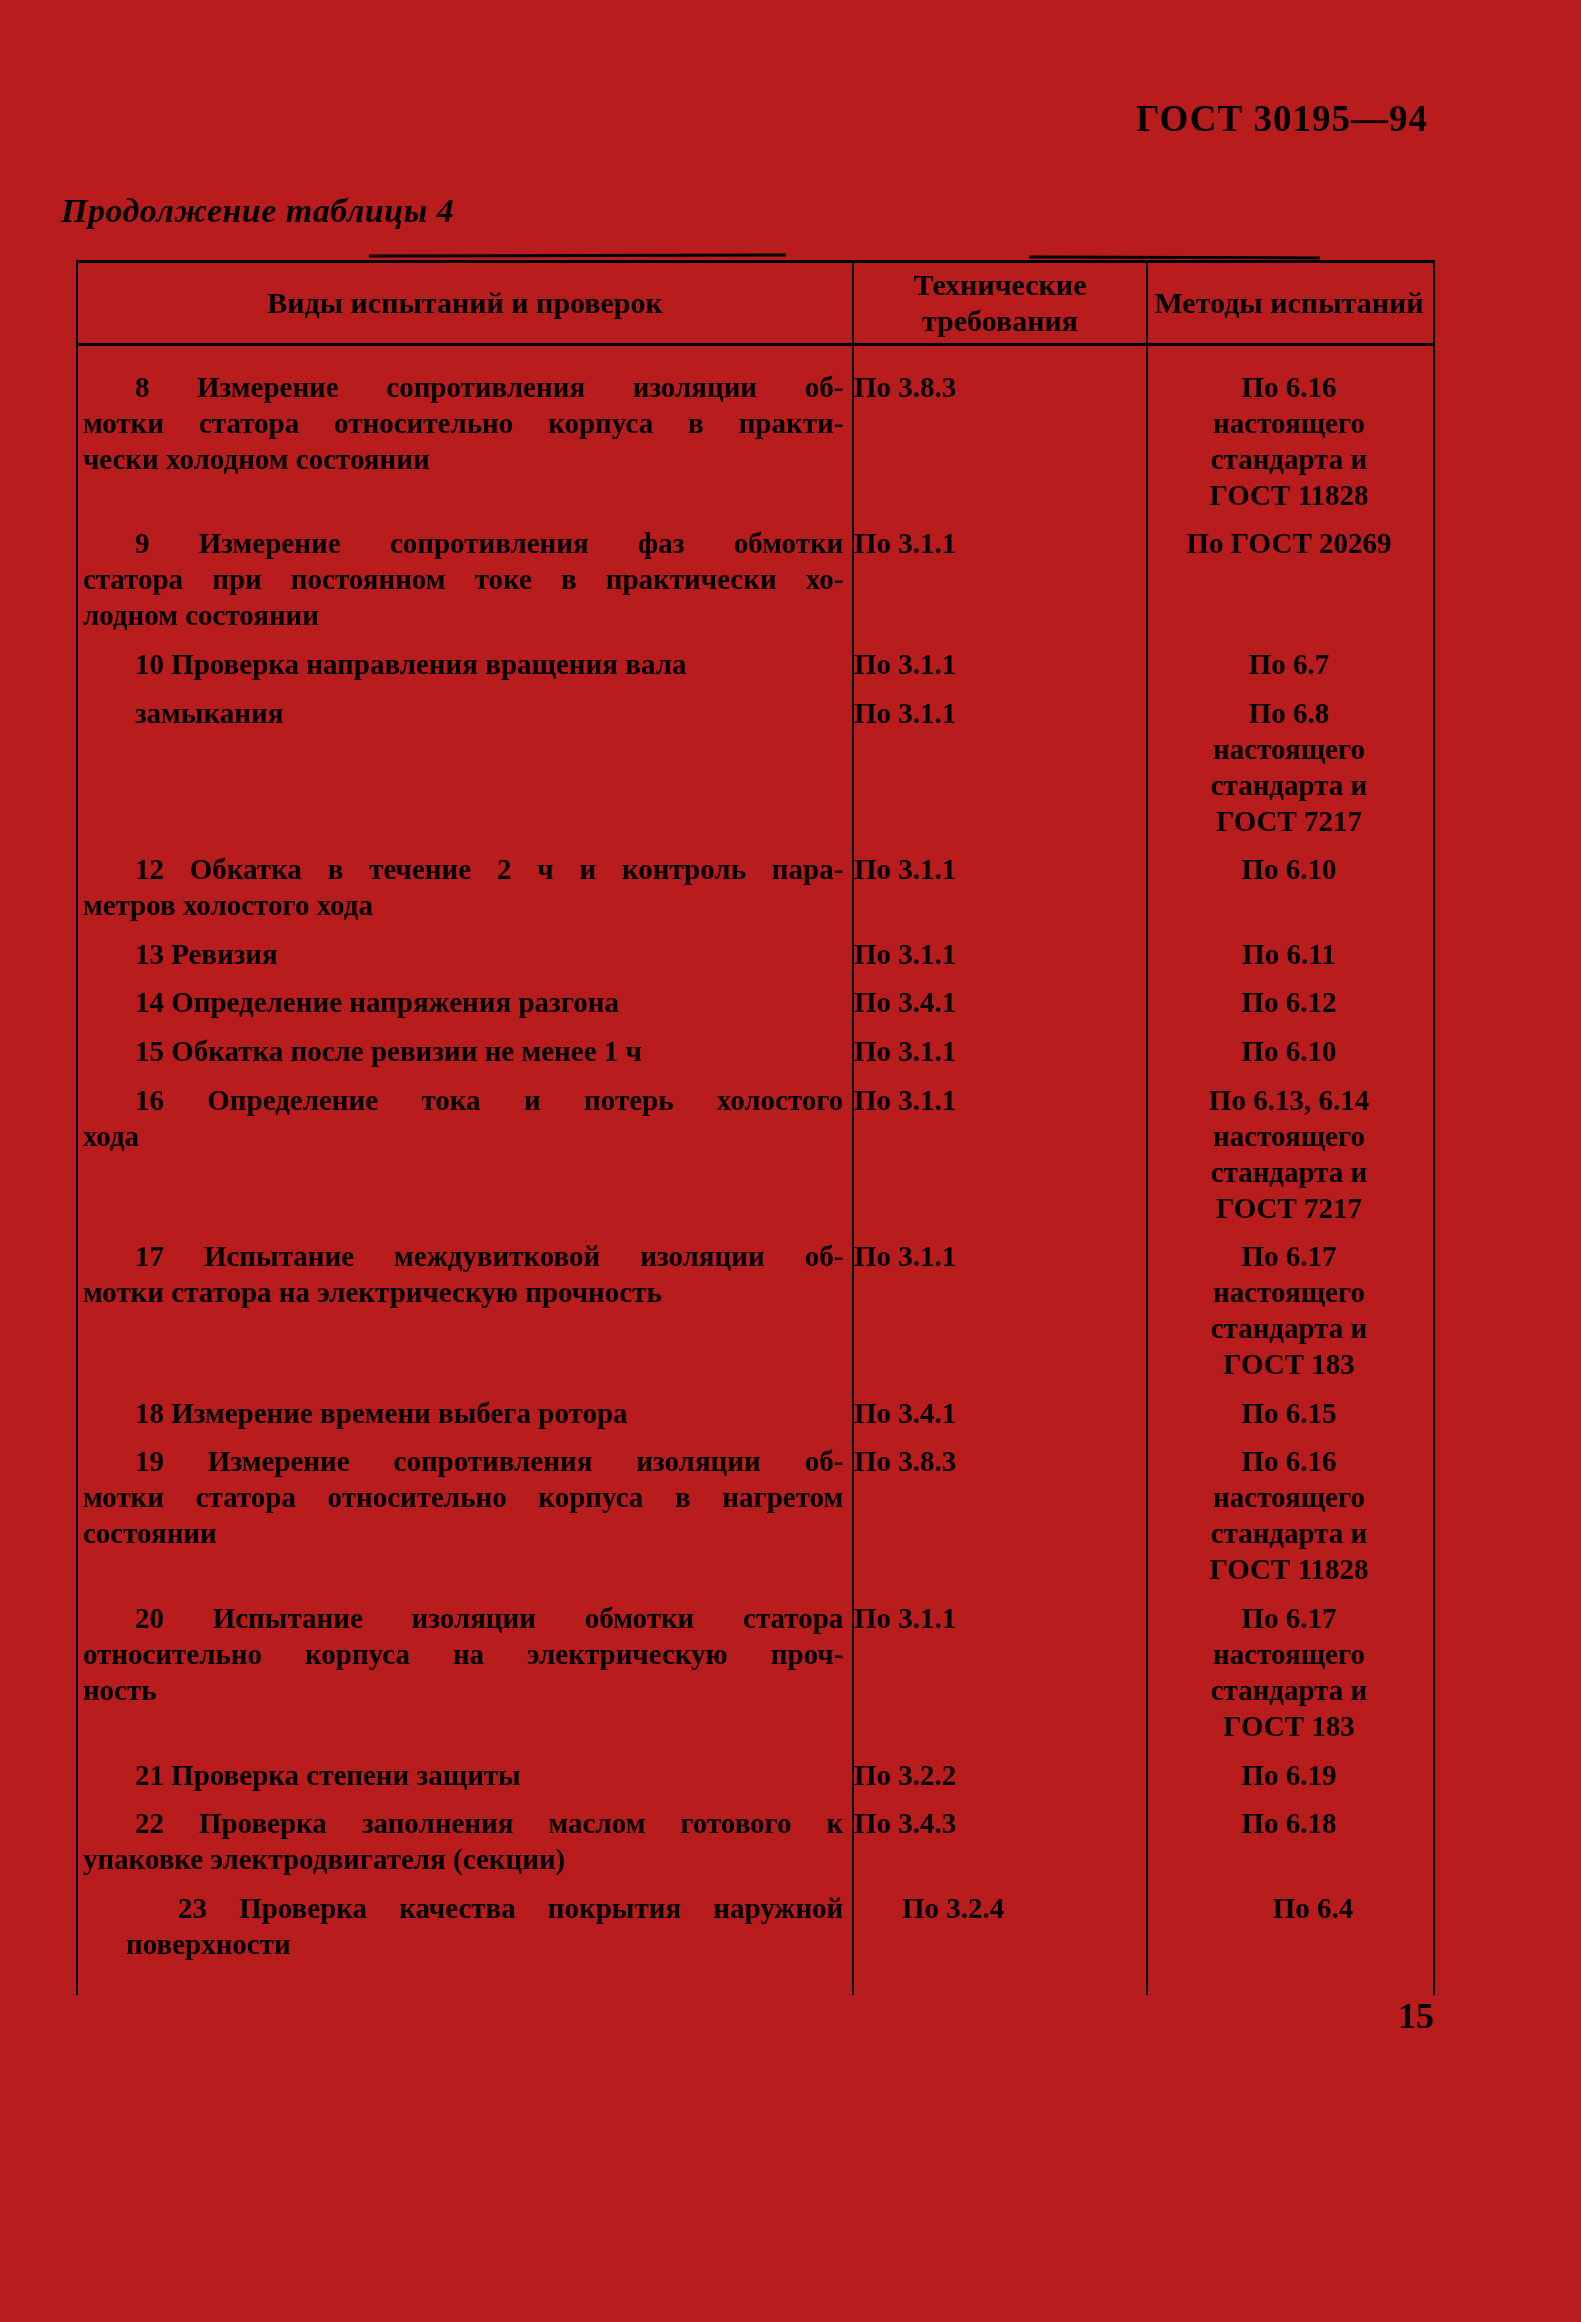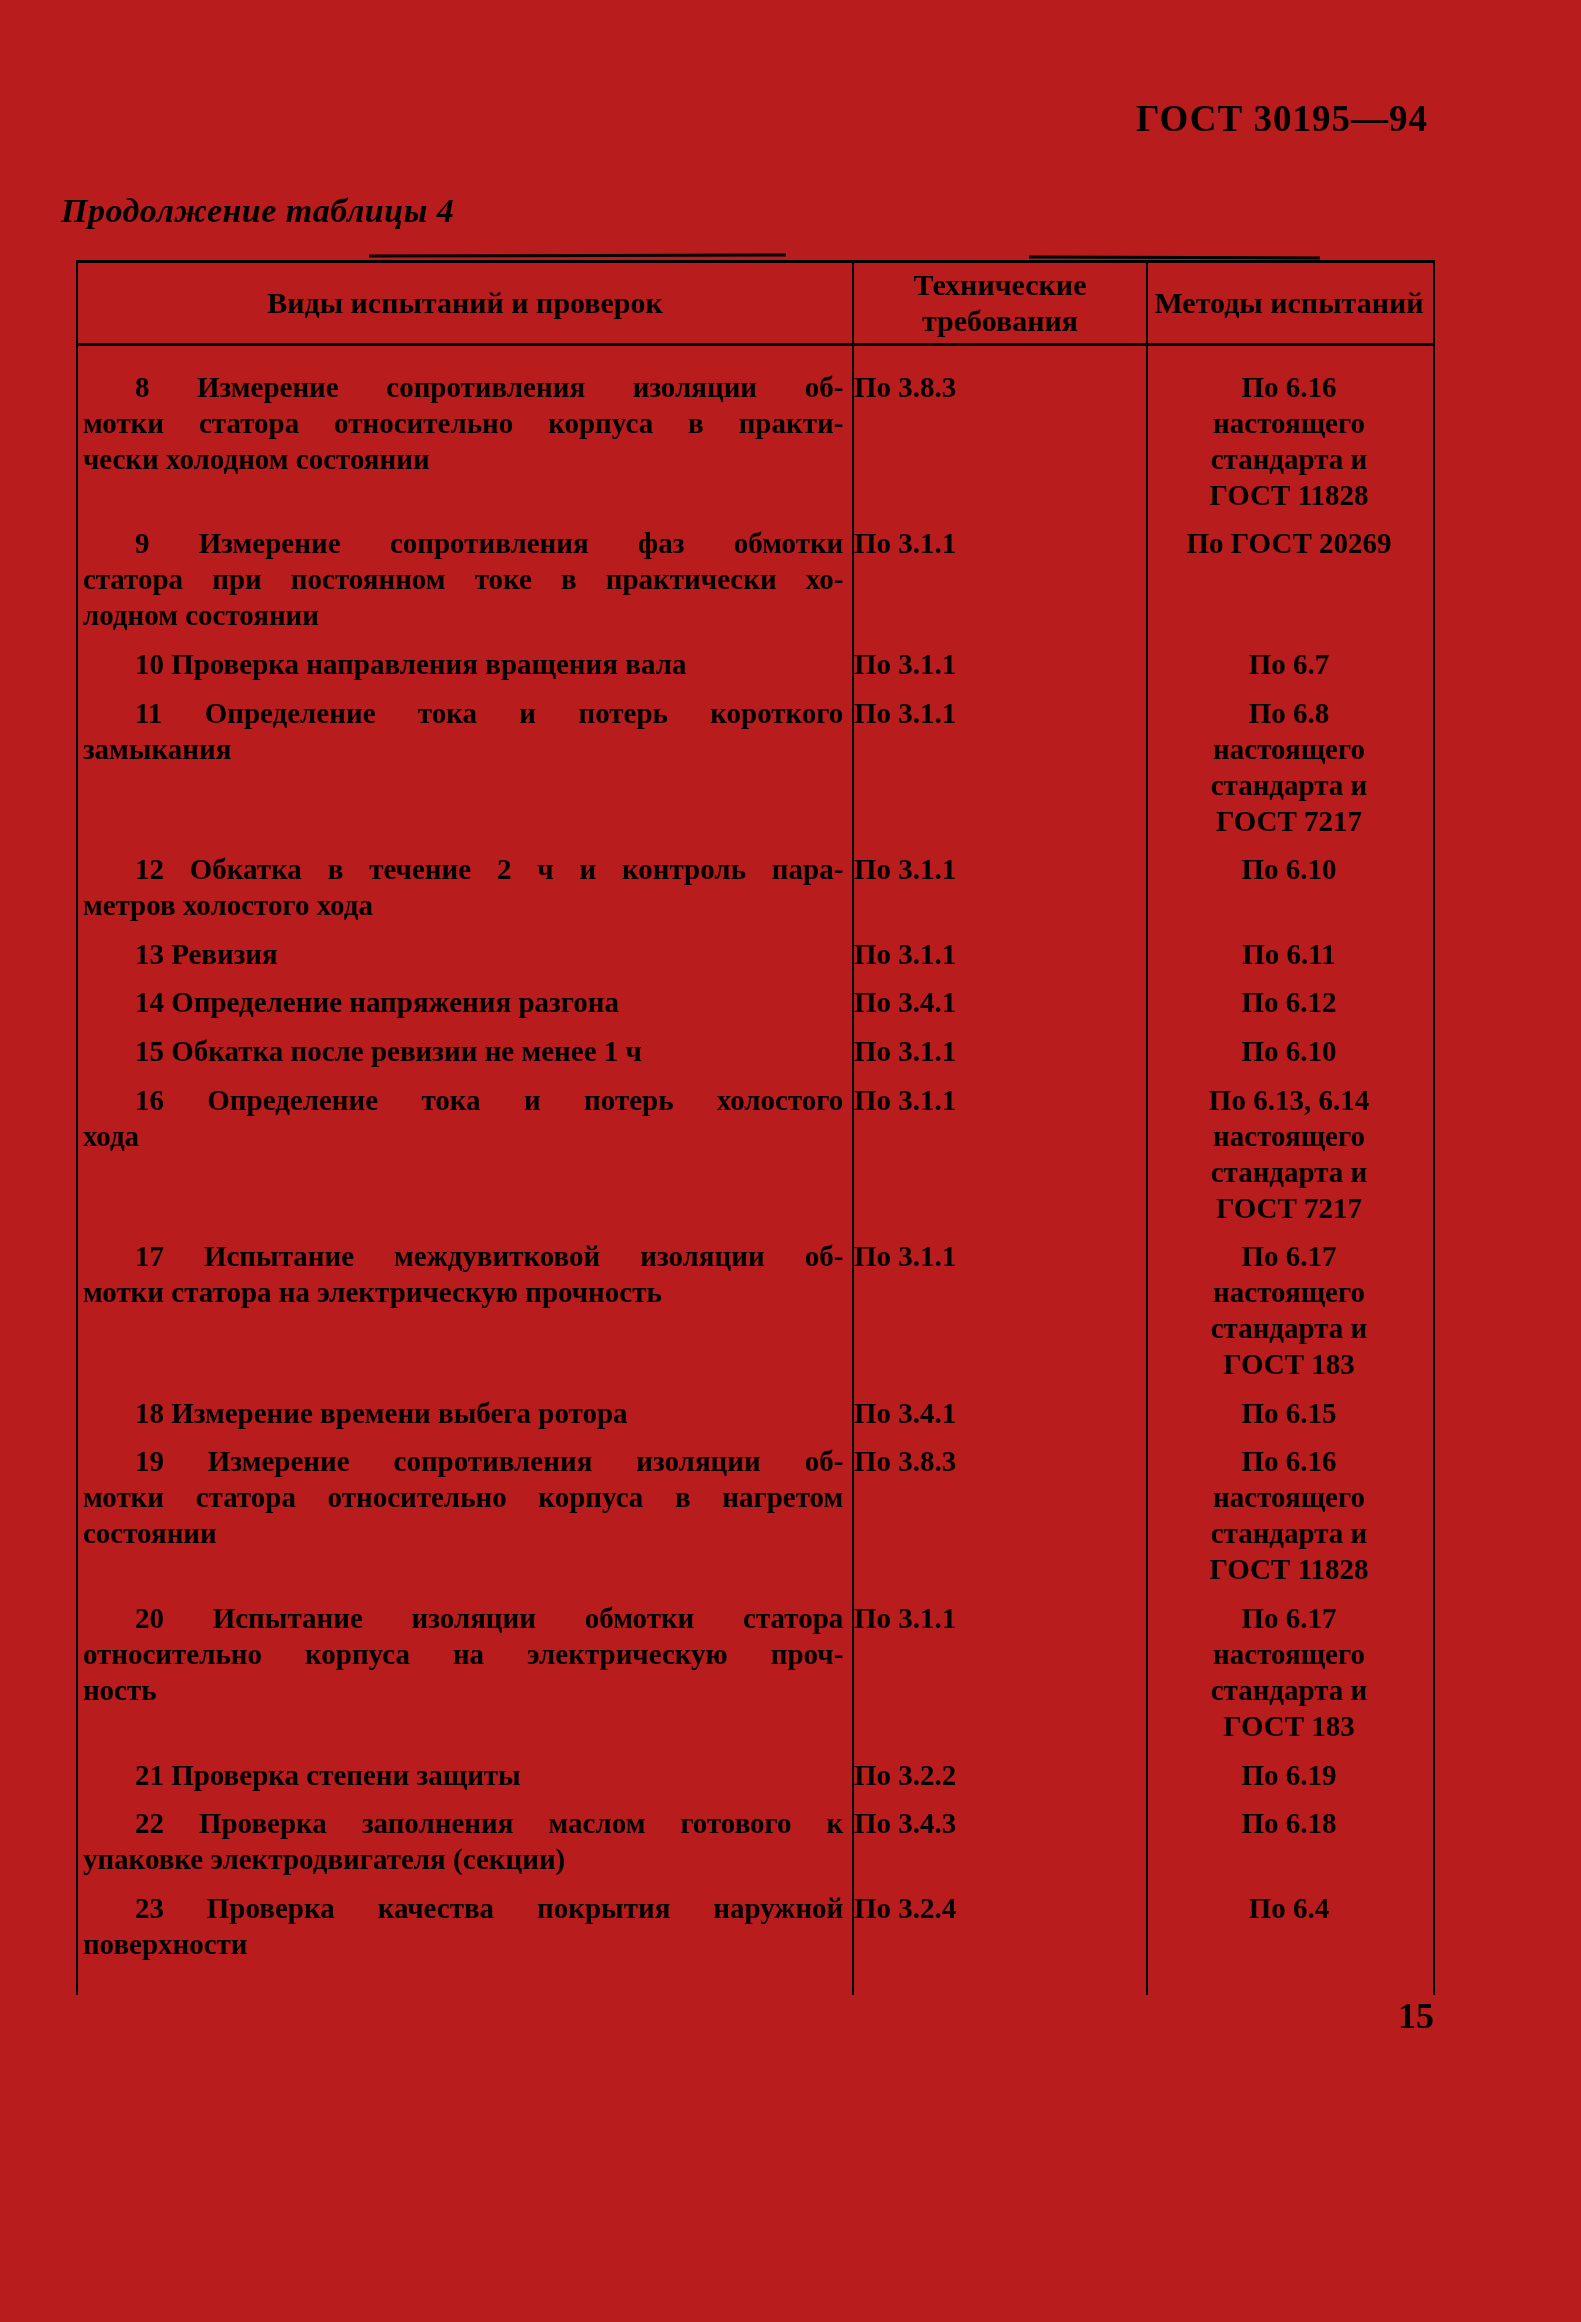--- a/index.html
+++ b/index.html
@@ -98,21 +98,21 @@
     grid-template-columns: 776px 294px 282px;
   }
   .row { display: contents; }
   .cell {
     box-sizing: border-box;
     font-size: 29px;
     line-height: 36px;
     padding-top: 12.6px;
   }
   .row:nth-child(1) .cell { padding-top: 23px; }
-  .row:last-child .cell { padding-bottom: 33px; }
+  .row:last-child .cell { padding-bottom: 33px; padding-left: 48px; }
 
   .c1 {
     border-right: 2.9px solid #000;
     padding-left: 4.9px;
     padding-right: 8.7px;
   }
   .c1 .line {
     text-align: justify;
     text-align-last: justify;
   }
@@ -182,21 +182,20 @@
   <div class="row">
     <div class="cell c1">
             <div class="line">10 Проверка направления вращения вала</div>
           </div>
     <div class="cell c2">По 3.1.1</div>
     <div class="cell c3">По 6.7</div>
   </div>
 
   <div class="row">
     <div class="cell c1">
-            <div class="line">11 Определение тока и потерь короткого</div>
             <div class="line">замыкания</div>
           </div>
     <div class="cell c2">По 3.1.1</div>
     <div class="cell c3">По 6.8
 настоящего
 стандарта и
 ГОСТ 7217</div>
   </div>
 
   <div class="row">

